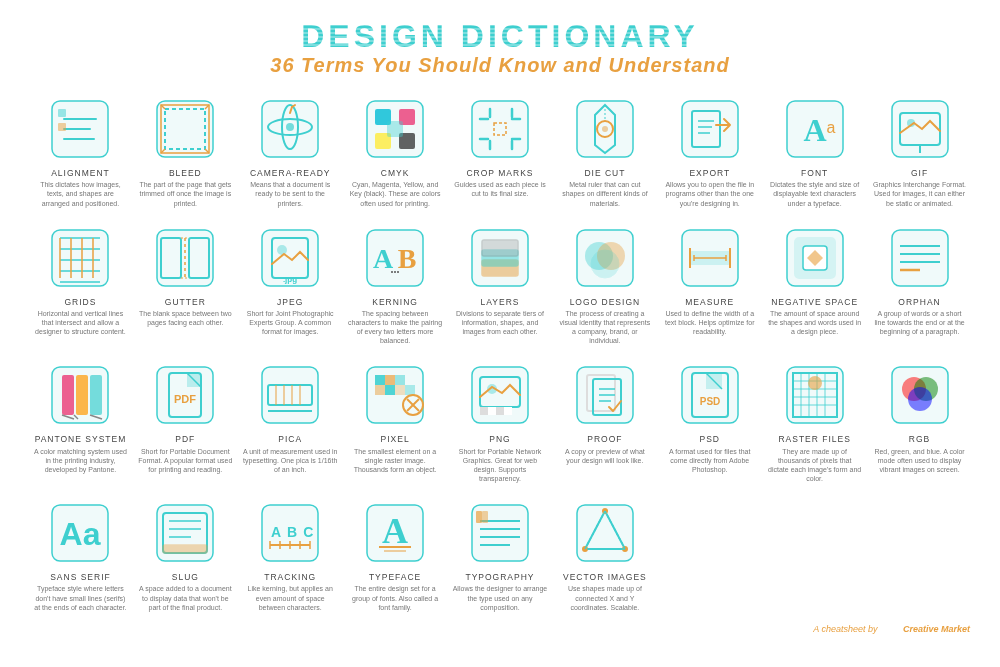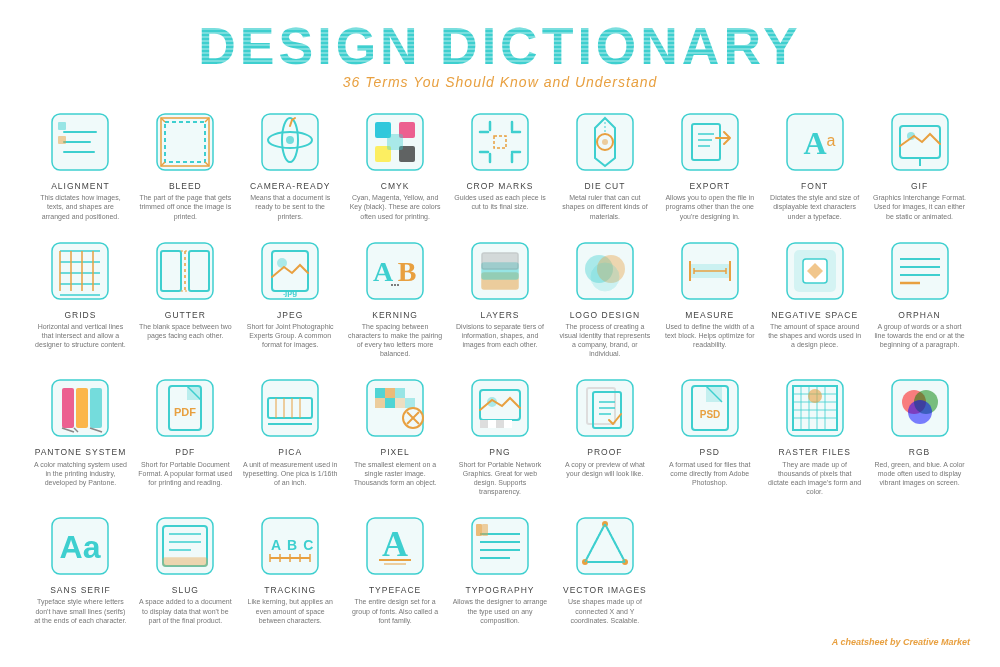--- a/index.html
+++ b/index.html
@@ -13,44 +13,44 @@
     .page {
       width: 1000px;
       background: #fff;
       padding: 20px 30px 20px 30px;
     }
     .header {
       text-align: center;
       margin-bottom: 8px;
     }
     .main-title {
-      font-size: 52px;
+      font-size: 32px;
       font-weight: 900;
       color: #3ecfcf;
       letter-spacing: 4px;
       text-transform: uppercase;
       font-family: 'Arial Black', 'Arial', sans-serif;
       line-height: 1;
       
       background: repeating-linear-gradient(
         0deg,
         #3ecfcf,
         #3ecfcf 2px,
         #7adede 2px,
         #7adede 4px
       );
       -webkit-background-clip: text;
       -webkit-text-fill-color: transparent;
       background-clip: text;
     }
     .subtitle {
-      font-size: 14px;
+      font-size: 20px;
       color: #e8a040;
       font-style: italic;
-      font-weight: 400;
+      font-weight: 700;
       letter-spacing: 1px;
       margin-top: 2px;
     }
     .grid {
       display: grid;
       grid-template-columns: repeat(9, 1fr);
       gap: 6px 4px;
       margin-top: 12px;
     }
     .term-card {
@@ -87,21 +87,21 @@
       line-height: 1.3;
       max-width: 95px;
     }
     .footer {
       text-align: right;
       margin-top: 8px;
       font-size: 9px;
       color: #aaa;
       font-style: italic;
     }
-    .footer span { color: #e8a040; font-weight: bold; }
+    .footer span { color: #e8a040; font-weight: normal; }
 
     
     .stroke-teal { stroke: #3ecfcf; fill: none; stroke-width: 2; stroke-linecap: round; stroke-linejoin: round; }
     .bg-light { fill: #f0fafa; stroke: #3ecfcf; stroke-width: 1.5; }
   </style>
 </head>
 <body>
 
 <div class="page">
   <div class="header">
@@ -571,15 +571,15 @@
             <line x1="14" y1="50" x2="34" y2="12" stroke="#3ecfcf" stroke-width="1.5" stroke-dasharray="3,2"></line>
           </svg>
         </div>
         <div class="term-name">VECTOR IMAGES</div>
         <div class="term-desc">Use shapes made up of connected X and Y coordinates. Scalable.</div>
       </div>
     </div>
 
   <div class="footer">
     <span>A cheatsheet by</span>
-    <span style="color:#e8a040;font-weight:bold;font-style:italic;">Creative Market</span>
+    <span style="color:#e8a040;font-weight:bold;font-style:italic;margin-left:23px;">Creative Market</span>
   </div>
 </div>
 
 </body></html>

